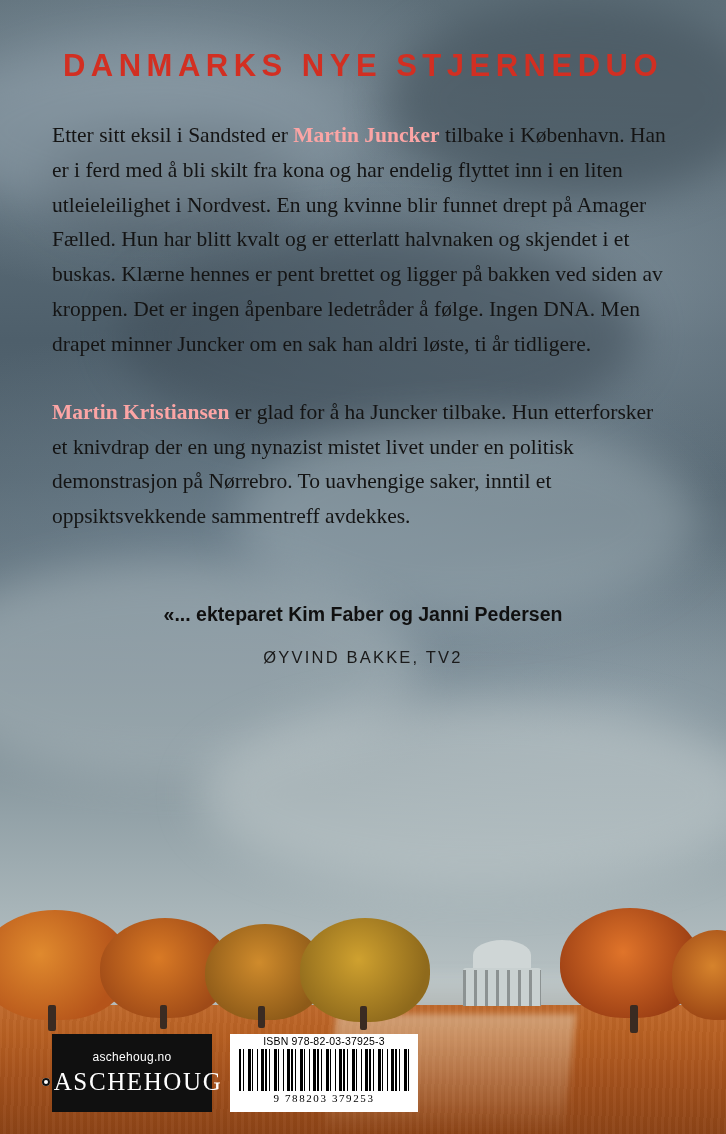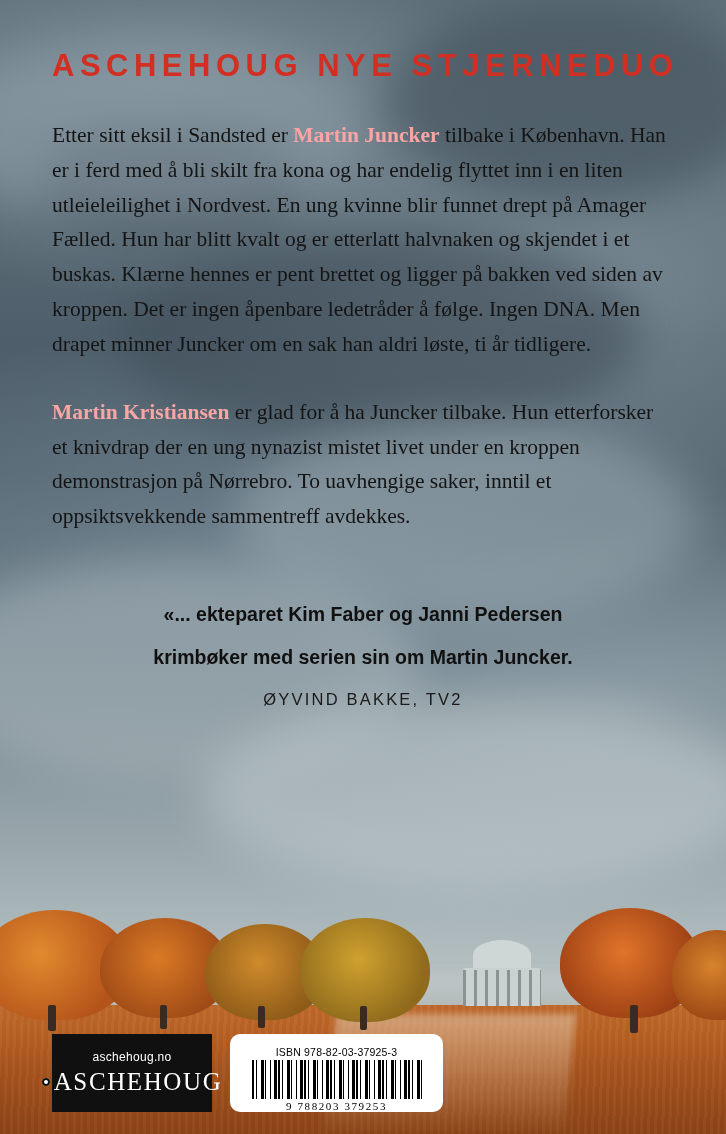--- a/index.html
+++ b/index.html
@@ -223,29 +223,28 @@
     left: 0; top: 50%;
     width: 8px; height: 8px;
     margin-top: -4px;
     border-radius: 50%;
     background: #ffffff;
     box-shadow: 0 0 0 2px #101010 inset;
   }
   .isbn-box {
     flex: 0 0 auto;
     margin-left: 18px;
-    width: 213px;
+    width: 188px;
     background: #ffffff;
     display: flex;
     flex-direction: column;
     align-items: center;
     justify-content: flex-start;
-    padding-top: 12px;
+    padding-top: 1px;
     box-sizing: border-box;
-    border-radius: 10px;
   }
   .isbn-text {
     font-family: "Liberation Sans", sans-serif;
     font-size: 10.5px;
     color: #000;
     letter-spacing: 0.2px;
   }
   .barcode {
     width: 170px;
     height: 42px;
@@ -304,35 +303,34 @@
 
     <div class="pavilion">
       <div class="pav-dome"></div>
       <div class="pav-body"></div>
       <div class="pav-cols"></div>
     </div>
   </div>
 
   <div class="content">
 
-    <div class="headline">ASCHEHOUG NYE STJERNEDUO</div>
+    <div class="headline">DANMARKS NYE STJERNEDUO</div>
 
     <div class="blurb">
       <p>
         <span>Etter sitt eksil i Sandsted er </span><span class="name">Martin Juncker</span><span> tilbake i København. Han er i ferd med å bli skilt fra kona og har endelig flyttet inn i en liten utleieleilighet i Nordvest. En ung kvinne blir funnet drept på Amager Fælled. Hun har blitt kvalt og er etterlatt halvnaken og skjendet i et buskas. Klærne hennes er pent brettet og ligger på bakken ved siden av kroppen. Det er ingen åpenbare ledetråder å følge. Ingen DNA. Men drapet minner Juncker om en sak han aldri løste, ti år tidligere.</span>
       </p>
       <div class="para-gap"></div>
       <p>
-        <span class="name">Martin Kristiansen</span><span> er glad for å ha Juncker tilbake. Hun etterforsker et knivdrap der en ung nynazist mistet livet under en kroppen demonstrasjon på Nørrebro. To uavhengige saker, inntil et oppsiktsvekkende sammentreff avdekkes.</span>
+        <span class="name">Martin Kristiansen</span><span> er glad for å ha Juncker tilbake. Hun etterforsker et knivdrap der en ung nynazist mistet livet under en politisk demonstrasjon på Nørrebro. To uavhengige saker, inntil et oppsiktsvekkende sammentreff avdekkes.</span>
       </p>
     </div>
 
     <div class="quote">
       <div class="quote-text">«... ekteparet Kim Faber og Janni Pedersen</div>
-      <div class="quote-text">krimbøker med serien sin om Martin Juncker.</div>
       <div class="quote-source">ØYVIND BAKKE, TV2</div>
     </div>
   </div>
 
   <div class="footer">
     <div class="logo-box">
       <div class="logo-url">aschehoug.no</div>
       <div class="logo-word">ASCHEHOUG</div>
     </div>
     <div class="isbn-box">

